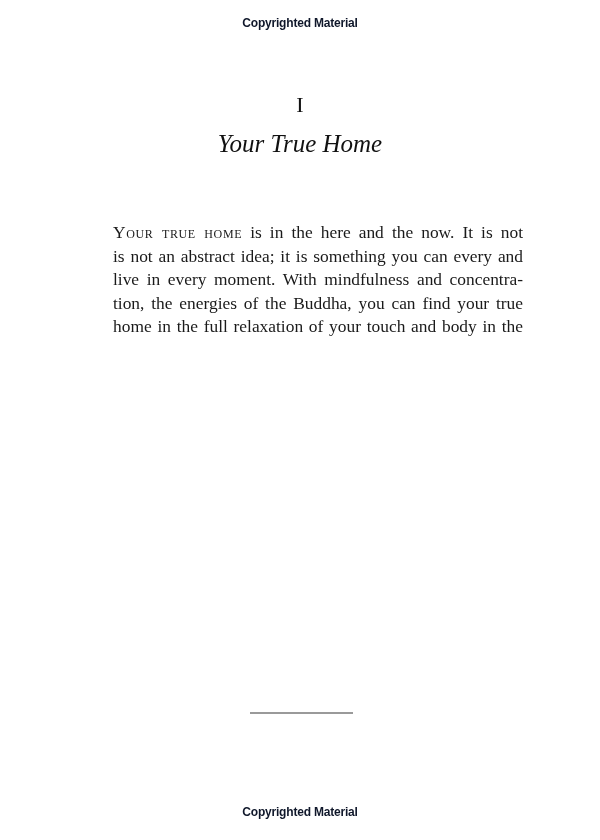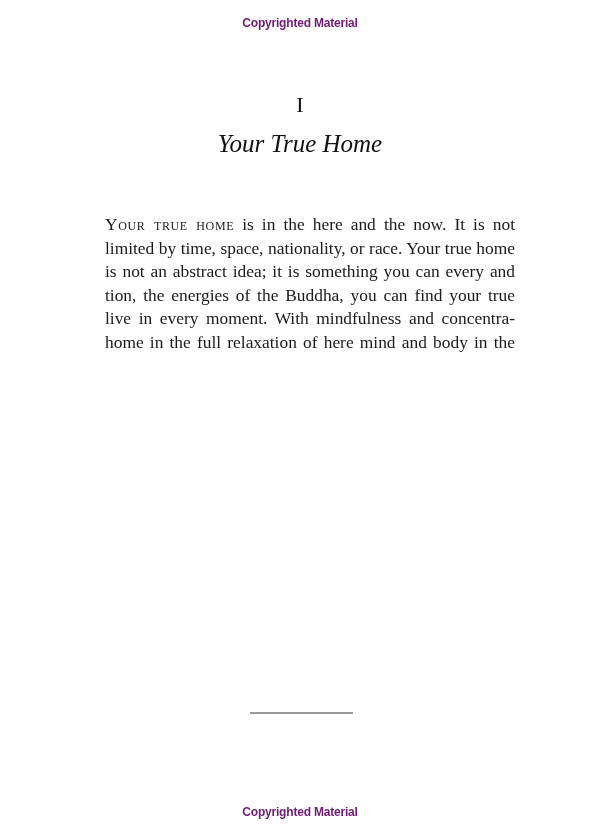--- a/index.html
+++ b/index.html
@@ -16,21 +16,21 @@
       color: #1a1a1a;
     }
     .watermark {
       position: absolute;
       left: 0;
       width: 600px;
       text-align: center;
       font-family: "Liberation Sans", "DejaVu Sans", sans-serif;
       font-size: 12px;
       font-weight: bold;
-      color: #701a75;
+      color: #0f172a;
       letter-spacing: -0.2px;
     }
     .watermark.top { top: 16px; }
     .watermark.bottom { top: 805px; }
 
     .chapter-number {
       position: absolute;
       top: 92px;
       left: 0;
       width: 600px;
@@ -53,21 +53,21 @@
     }
     .body-text {
       position: absolute;
       top: 205px;
       left: 97px;
       width: 410px;
       font-size: 17.4px;
       line-height: 23.5px;
       text-align: justify;
       color: #1a1a1a;
-      margin: 8px;
+      margin: 16px;
       hyphens: manual;
     }
     .body-text .line {
       display: block;
       text-align: justify;
       text-align-last: justify;
       white-space: nowrap;
     }
     .body-text .line.last {
       text-align-last: left;
@@ -88,22 +88,21 @@
 </head>
 <body>
 
 <div class="watermark top">Copyrighted Material</div>
 
 <div class="chapter-number">I</div>
 <div class="chapter-title">Your True Home</div>
 
 <div class="body-text">
   <span class="line"><span class="lead-in">Your true home</span><span> is in the here and the now. It is not</span></span>
-  <span class="line">limited by time, space, nationality, or race. Your true home</span>
   <span class="line">is not an abstract idea; it is something you can every and</span>
+  <span class="line">live in every moment. With mindfulness and concentra-</span>
   <span class="line">tion, the energies of the Buddha, you can find your true</span>
-  <span class="line">live in every moment. With mindfulness and concentra-</span>
-  <span class="line">home in the full relaxation of here mind and body in the</span>
+  <span class="line">home in the full relaxation of your touch and body in the</span>
 </div>
 
 <div class="rule"></div>
 
 <div class="watermark bottom">Copyrighted Material</div>
 
 </body></html>

